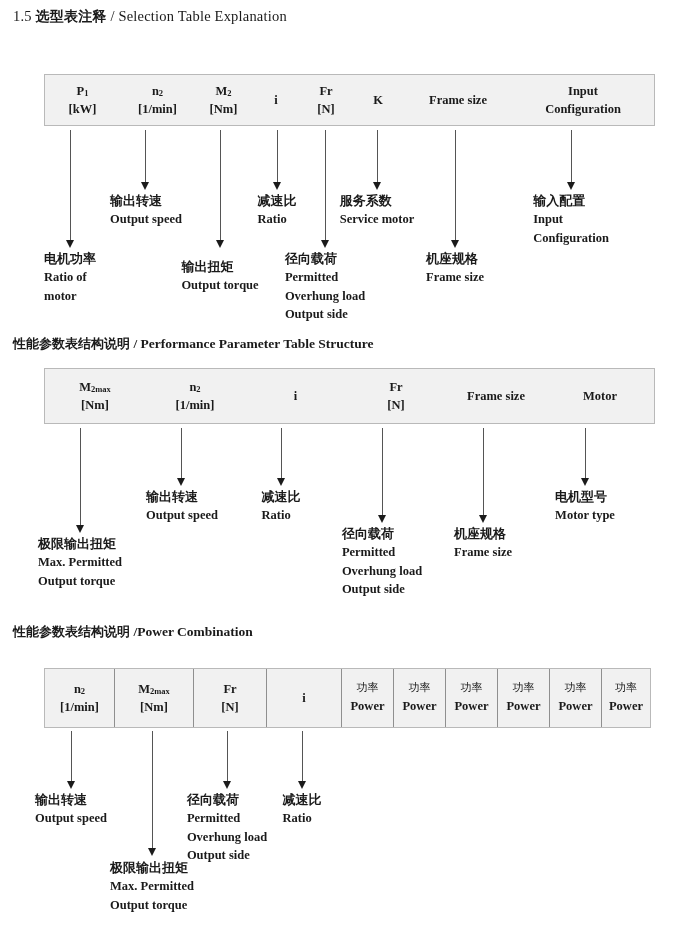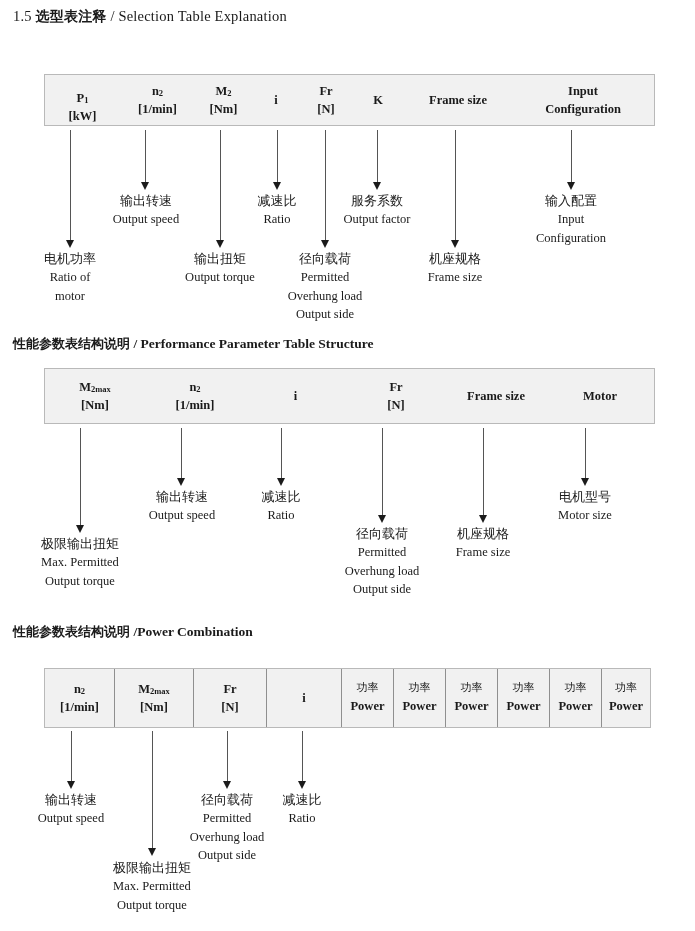--- a/index.html
+++ b/index.html
@@ -51,22 +51,23 @@
     position:absolute;left:4px;top:0;width:1.2px;background:#555;
   }
   .arrow .head{
     position:absolute;left:0;width:0;height:0;
     border-left:4.5px solid transparent;border-right:4.5px solid transparent;
     border-top:8px solid #1b1b1b;
   }
 
   
   .lbl{
-    position:absolute;text-align:center;line-height:1.48;white-space:nowrap;
+    position:absolute;text-align:left;line-height:1.48;white-space:nowrap;
     transform:translateX(-50%);
+    font-weight:bold;
   }
   .lbl .cn{
     display:block;font-family:"DejaVu Sans",sans-serif;font-size:13px;color:#1a1a1a;
   }
   .lbl .en{
     display:block;font-family:"Liberation Serif",serif;font-size:12.5px;color:#1a1a1a;
   }
 </style>
 </head>
 <body>
@@ -75,21 +76,21 @@
 
   <div class="doc-title">
     <span class="num">1.5</span>
     <span class="cn">选型表注释</span>
     <span class="num">/</span>
     <span class="en">Selection Table Explanation</span>
   </div>
 
 
   <div class="tbl" id="t1" style="left:44px;top:74px;width:611px;height:52px;">
-      <div class="tcell" style="width: 75px; flex: 0 0 75px; justify-content: flex-end;">
+      <div class="tcell" style="width: 75px; flex: 0 0 75px;">
         <div class="l1">P<sub>1</sub></div>
         <div class="l2">[kW]</div>
       </div>
       <div class="tcell" style="width: 75px; flex: 0 0 75px;">
         <div class="l1">n<sub>2</sub></div>
         <div class="l2">[1/min]</div>
       </div>
       <div class="tcell" style="width: 57px; flex: 0 0 57px;">
         <div class="l1">M<sub>2</sub></div>
         <div class="l2">[Nm]</div>
@@ -148,37 +149,37 @@
 
   <div class="lbl" style="left:70px;top:249px;">
     <span class="cn">电机功率</span>
     <span class="en">Ratio of</span>
     <span class="en">motor</span>
   </div>
   <div class="lbl" style="left:146px;top:191px;">
     <span class="cn">输出转速</span>
     <span class="en">Output speed</span>
   </div>
-  <div class="lbl" style="left:220px;top:249px;">
+  <div class="lbl" style="left:220px;top:257px;">
     <span class="cn">输出扭矩</span>
     <span class="en">Output torque</span>
   </div>
   <div class="lbl" style="left:277px;top:191px;">
     <span class="cn">减速比</span>
     <span class="en">Ratio</span>
   </div>
   <div class="lbl" style="left:325px;top:249px;">
     <span class="cn">径向载荷</span>
     <span class="en">Permitted</span>
     <span class="en">Overhung load</span>
     <span class="en">Output side</span>
   </div>
   <div class="lbl" style="left:377px;top:191px;">
     <span class="cn">服务系数</span>
-    <span class="en">Output factor</span>
+    <span class="en">Service motor</span>
   </div>
   <div class="lbl" style="left:455px;top:249px;">
     <span class="cn">机座规格</span>
     <span class="en">Frame size</span>
   </div>
   <div class="lbl" style="left:571px;top:191px;">
     <span class="cn">输入配置</span>
     <span class="en">Input</span>
     <span class="en">Configuration</span>
   </div>
@@ -256,21 +257,21 @@
     <span class="en">Permitted</span>
     <span class="en">Overhung load</span>
     <span class="en">Output side</span>
   </div>
   <div class="lbl" style="left:483px;top:524px;">
     <span class="cn">机座规格</span>
     <span class="en">Frame size</span>
   </div>
   <div class="lbl" style="left:585px;top:487px;">
     <span class="cn">电机型号</span>
-    <span class="en">Motor size</span>
+    <span class="en">Motor type</span>
   </div>
 
   <div class="sec-head" style="top:623px;">
     <span class="cn">性能参数表结构说明</span>
     <span class="en">/</span><span class="en">Power Combination</span>
   </div>
 
   <div class="tbl" id="t3" style="left:44px;top:668px;width:607px;height:60px;">
       <div class="tcell" style="width: 69px; flex: 0 0 69px;">
         <div class="l1">n<sub>2</sub></div>

